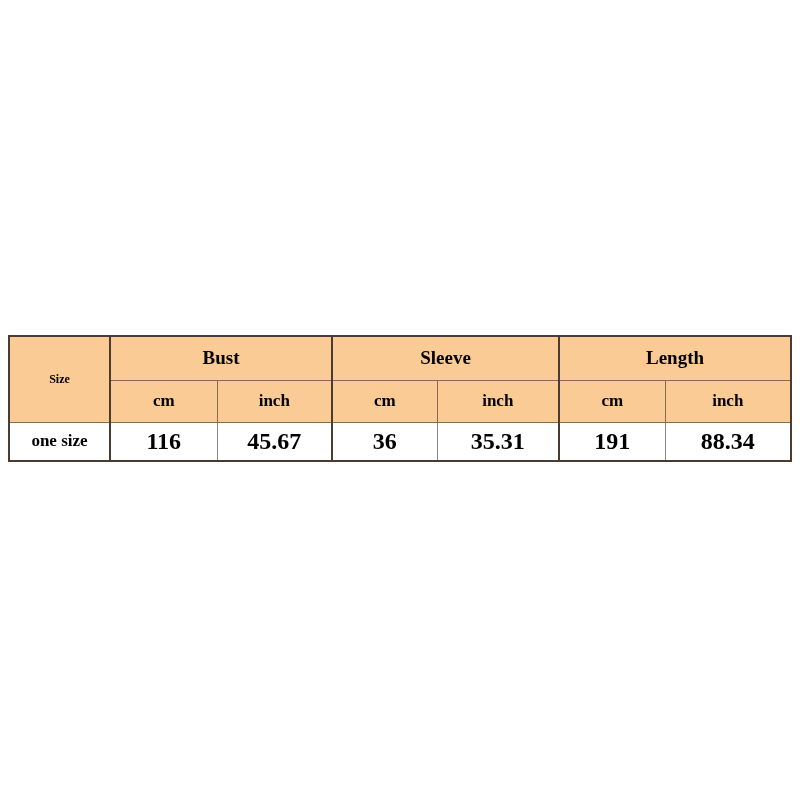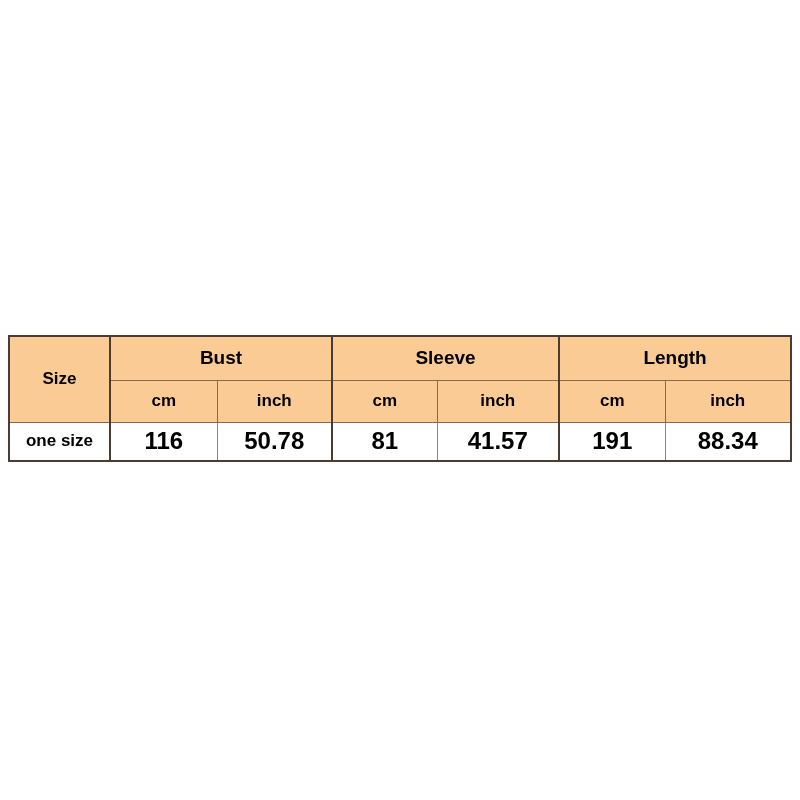--- a/index.html
+++ b/index.html
@@ -33,35 +33,36 @@
   }
 
   table.size-chart td {
     padding: 0;
     margin: 0;
     text-align: center;
     vertical-align: middle;
     color: #000000;
     font-weight: bold;
     line-height: 1.1;
+    font-family: Liberation Serif, serif;
   }
 
   
   td.hdr {
     background: #facb94;
     border: 1px solid #8a6a4e;
   }
   td.hdr-group {
     font-size: 19px;
   }
   td.hdr-unit {
     font-size: 17px;
   }
   td.hdr-size {
-    font-size: 17px;
+    font-size: 12px;
   }
 
   
   td.data {
     background: #ffffff;
     border: 1px solid #888888;
     font-size: 24px;
   }
   td.data-size {
     font-size: 17px;
@@ -110,21 +111,21 @@
         <td class="hdr hdr-unit grp-left">cm</td>
         <td class="hdr hdr-unit">inch</td>
         <td class="hdr hdr-unit grp-left">cm</td>
         <td class="hdr hdr-unit">inch</td>
         <td class="hdr hdr-unit grp-left">cm</td>
         <td class="hdr hdr-unit">inch</td>
       </tr>
       <tr class="row-data">
         <td class="data data-size">one size</td>
         <td class="data grp-left">116</td>
-        <td class="data">50.78</td>
-        <td class="data grp-left">81</td>
-        <td class="data">41.57</td>
+        <td class="data">45.67</td>
+        <td class="data grp-left">36</td>
+        <td class="data">35.31</td>
         <td class="data grp-left">191</td>
         <td class="data">88.34</td>
       </tr>
     </tbody>
   </table>
 </div>
 
 </body></html>

